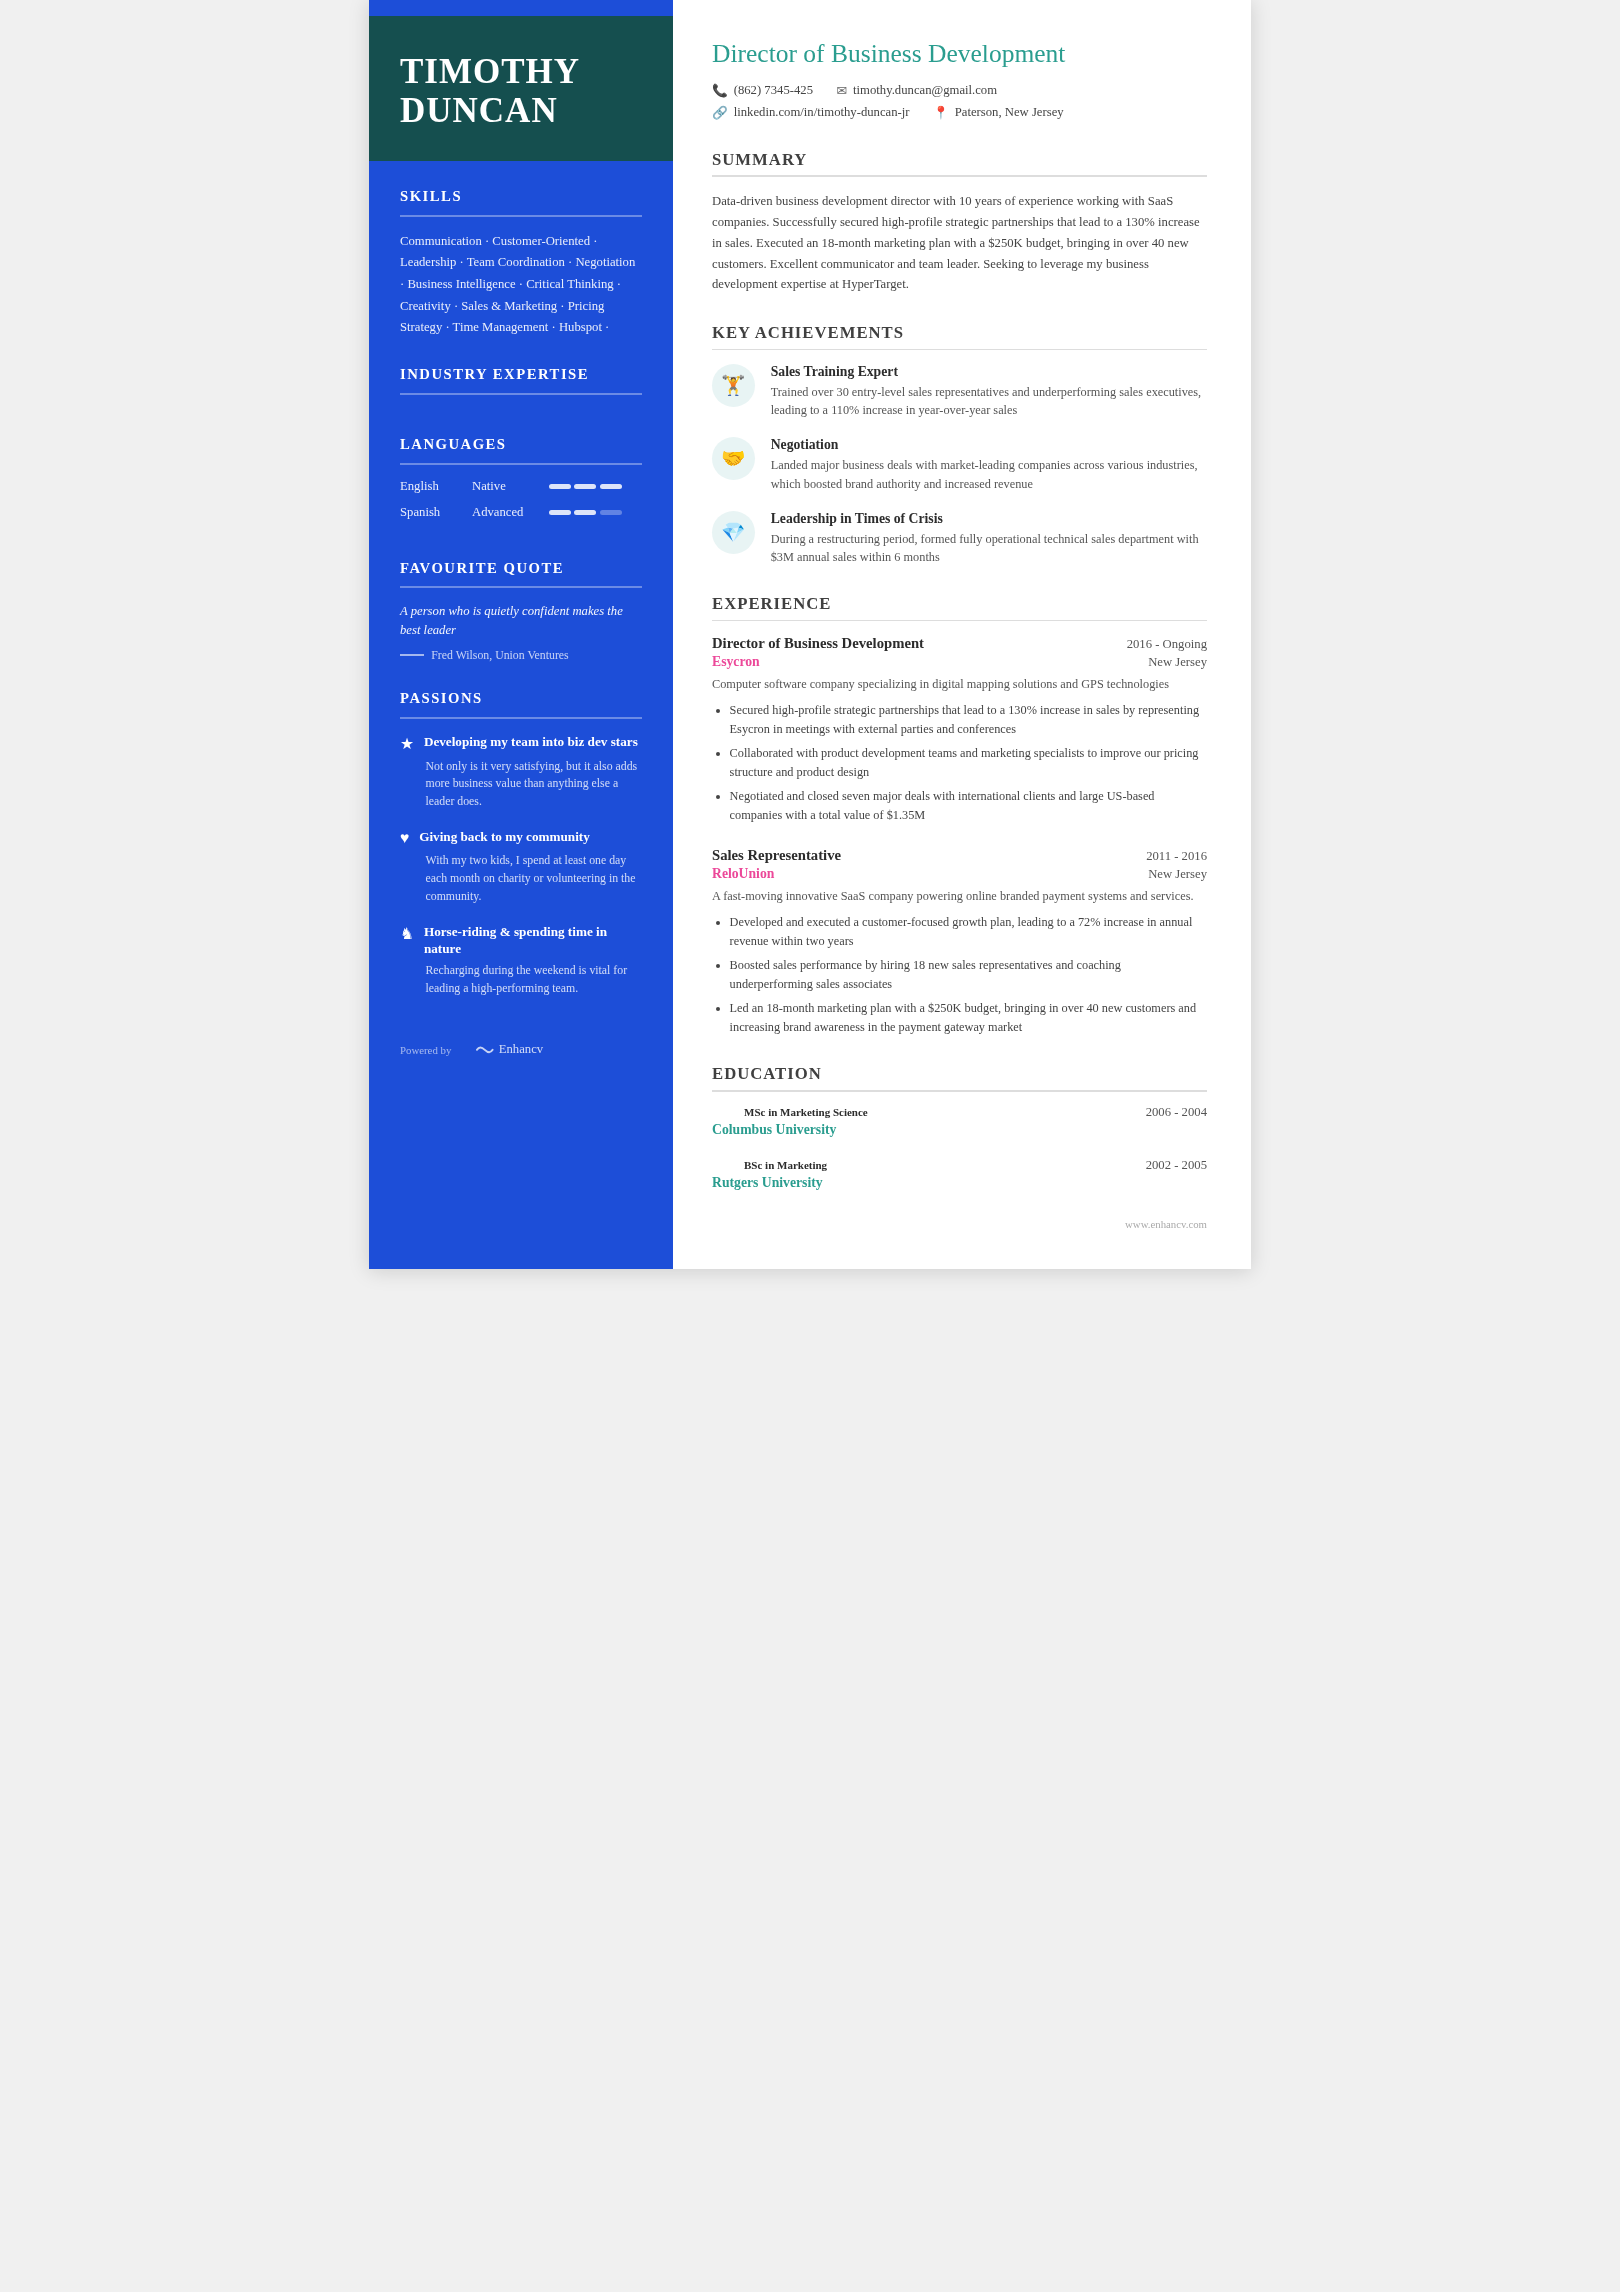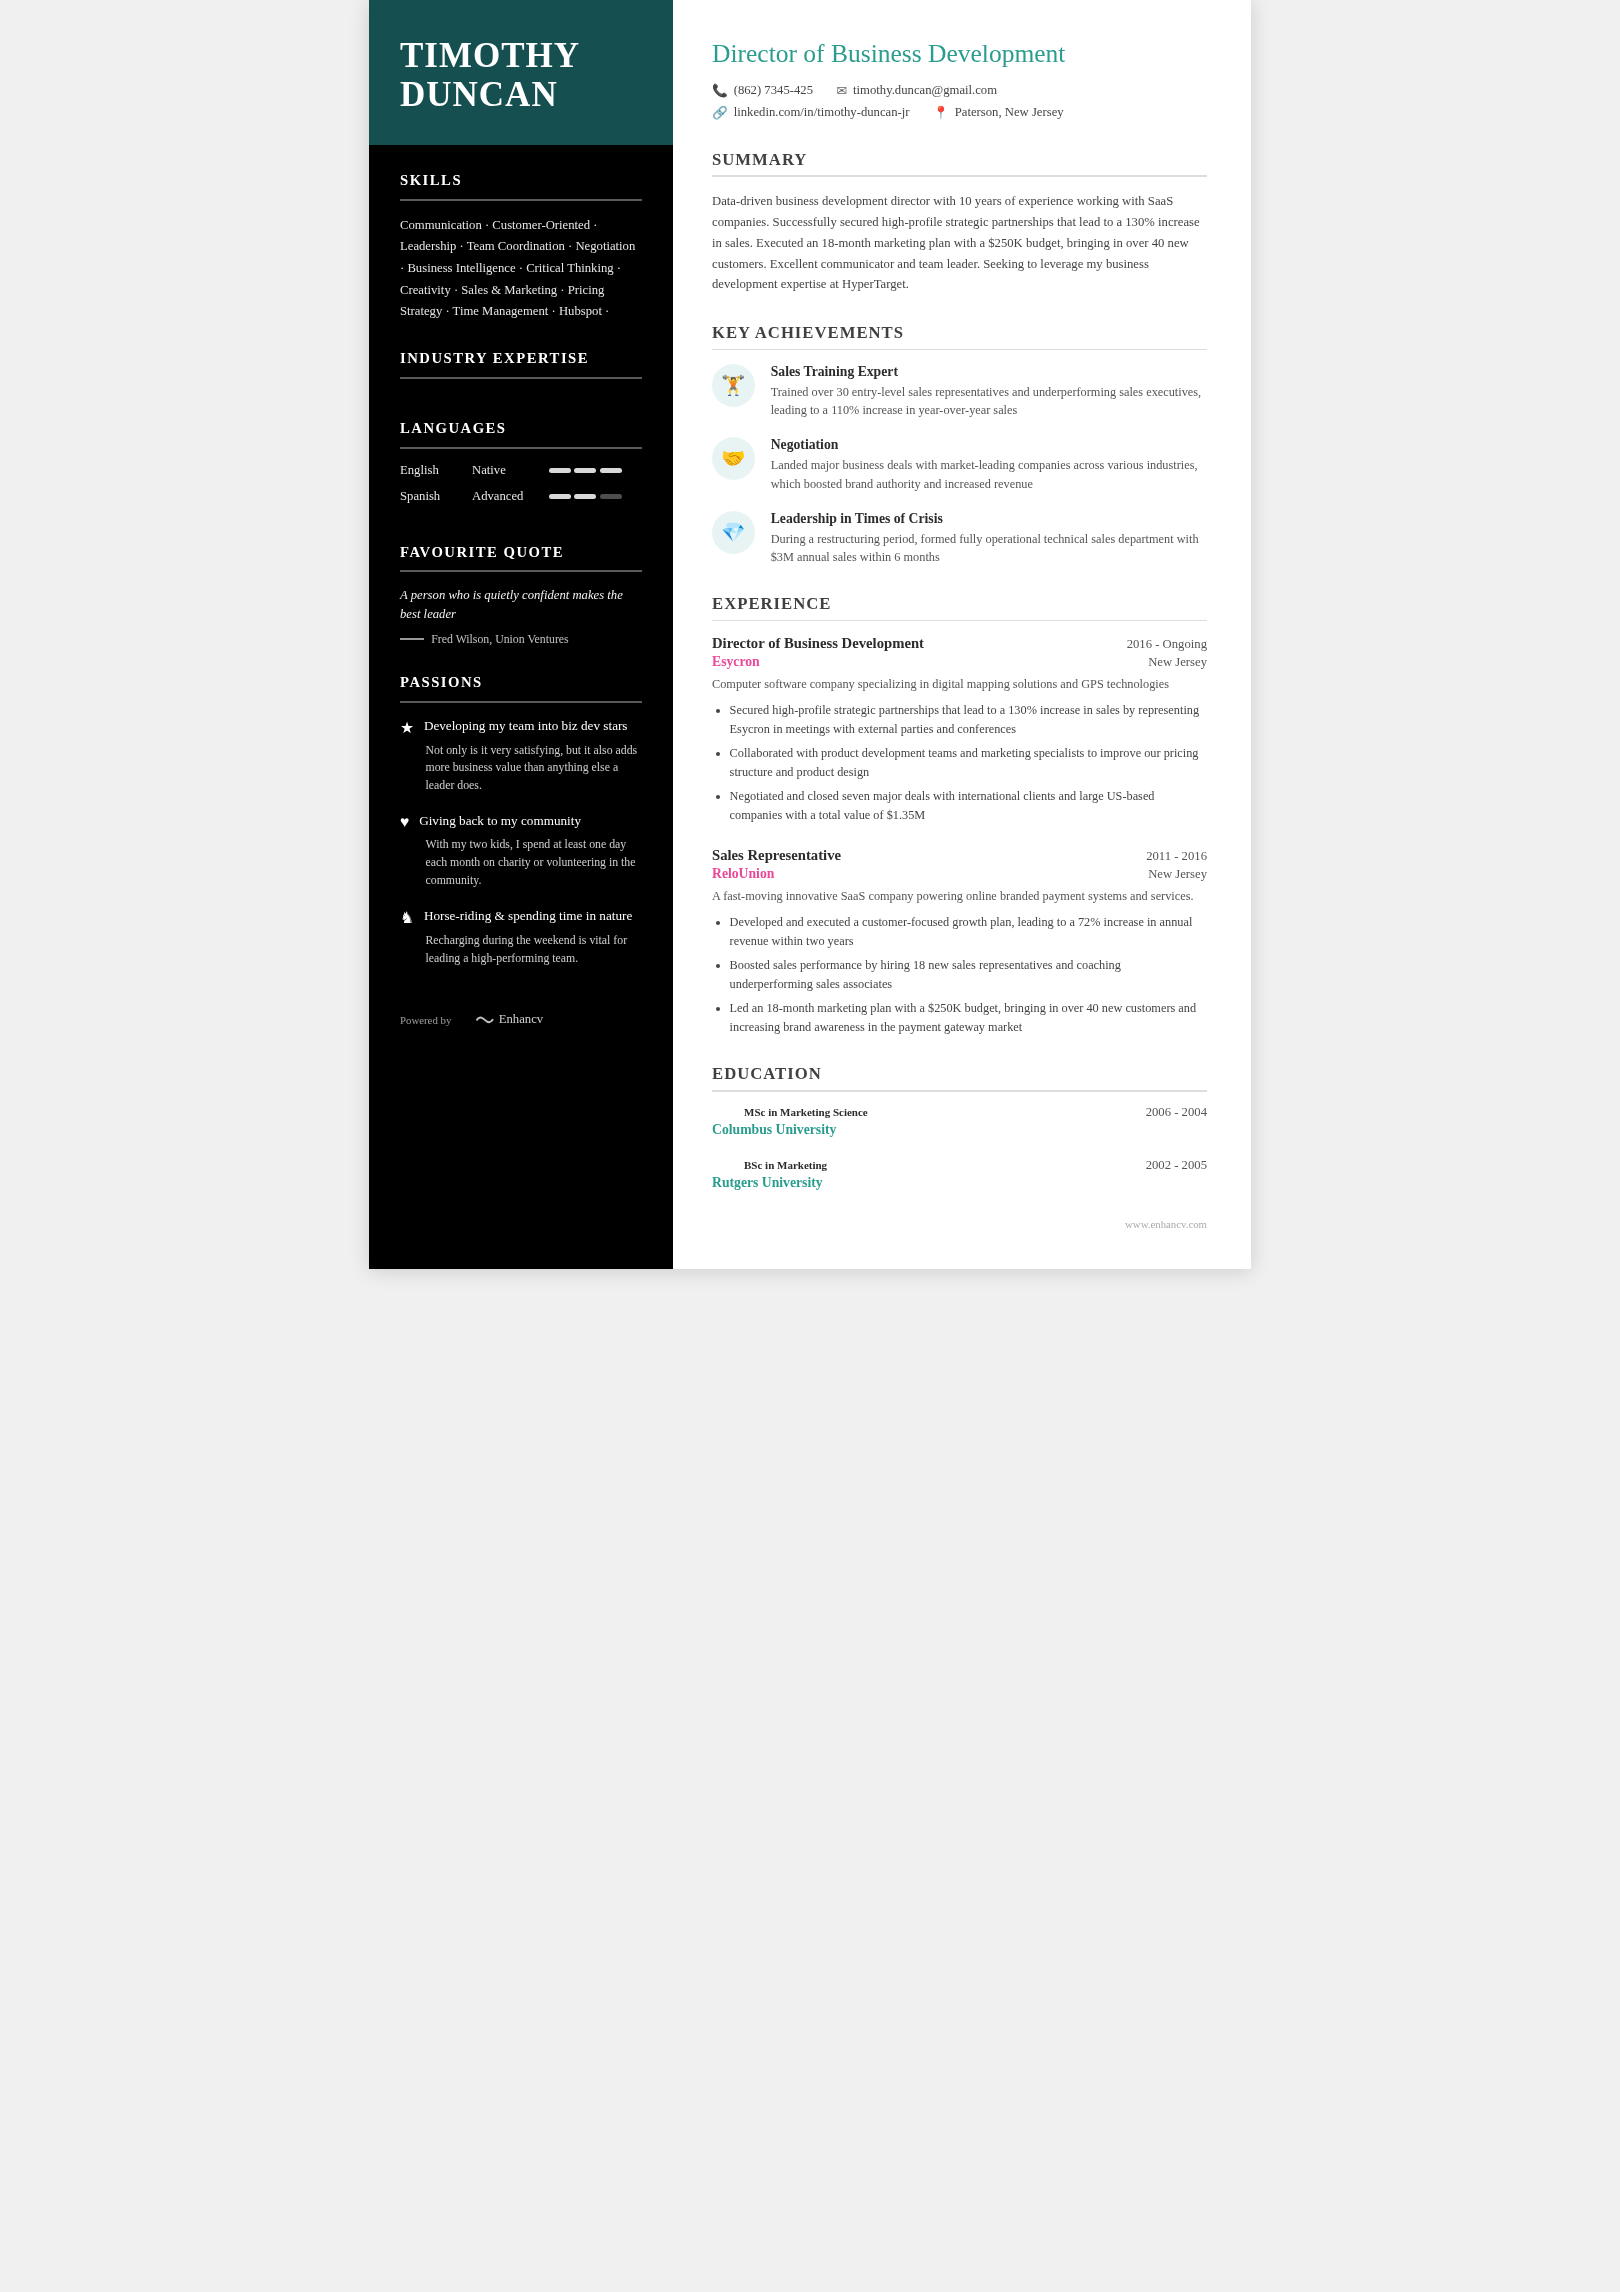--- a/index.html
+++ b/index.html
@@ -16,23 +16,23 @@
       min-height: 1245px;
       display: flex;
       background: #fff;
       box-shadow: 0 2px 19.6px rgba(0,0,0,0.15);
     }
 
     
     .sidebar {
       width: 304px;
       min-width: 304px;
-      background: #000000;
+      background: #1d4ed8;
       color: #fff;
-      padding: 0 0 39px 0;
+      padding: 16px 0 39px 0;
       display: flex;
       flex-direction: column;
     }
     .sidebar-name {
       background: #154f4f;
       padding: 37px 31px 31px 31px;
     }
     .sidebar-name h1 {
       font-family: 'Georgia', serif;
       font-size: 35px;
@@ -159,21 +159,21 @@
       gap: 9.8px;
       margin-bottom: 4.9px;
     }
     .passion-icon {
       font-size: 15.7px;
       margin-top: 1px;
       flex-shrink: 0;
     }
     .passion-title {
       font-size: 13.2px;
-      font-weight: normal;
+      font-weight: bold;
       color: #fff;
       line-height: 1.3;
     }
     .passion-desc {
       font-size: 11.8px;
       color: rgba(255,255,255,0.8);
       line-height: 1.5;
       padding-left: 25.5px;
     }
 

